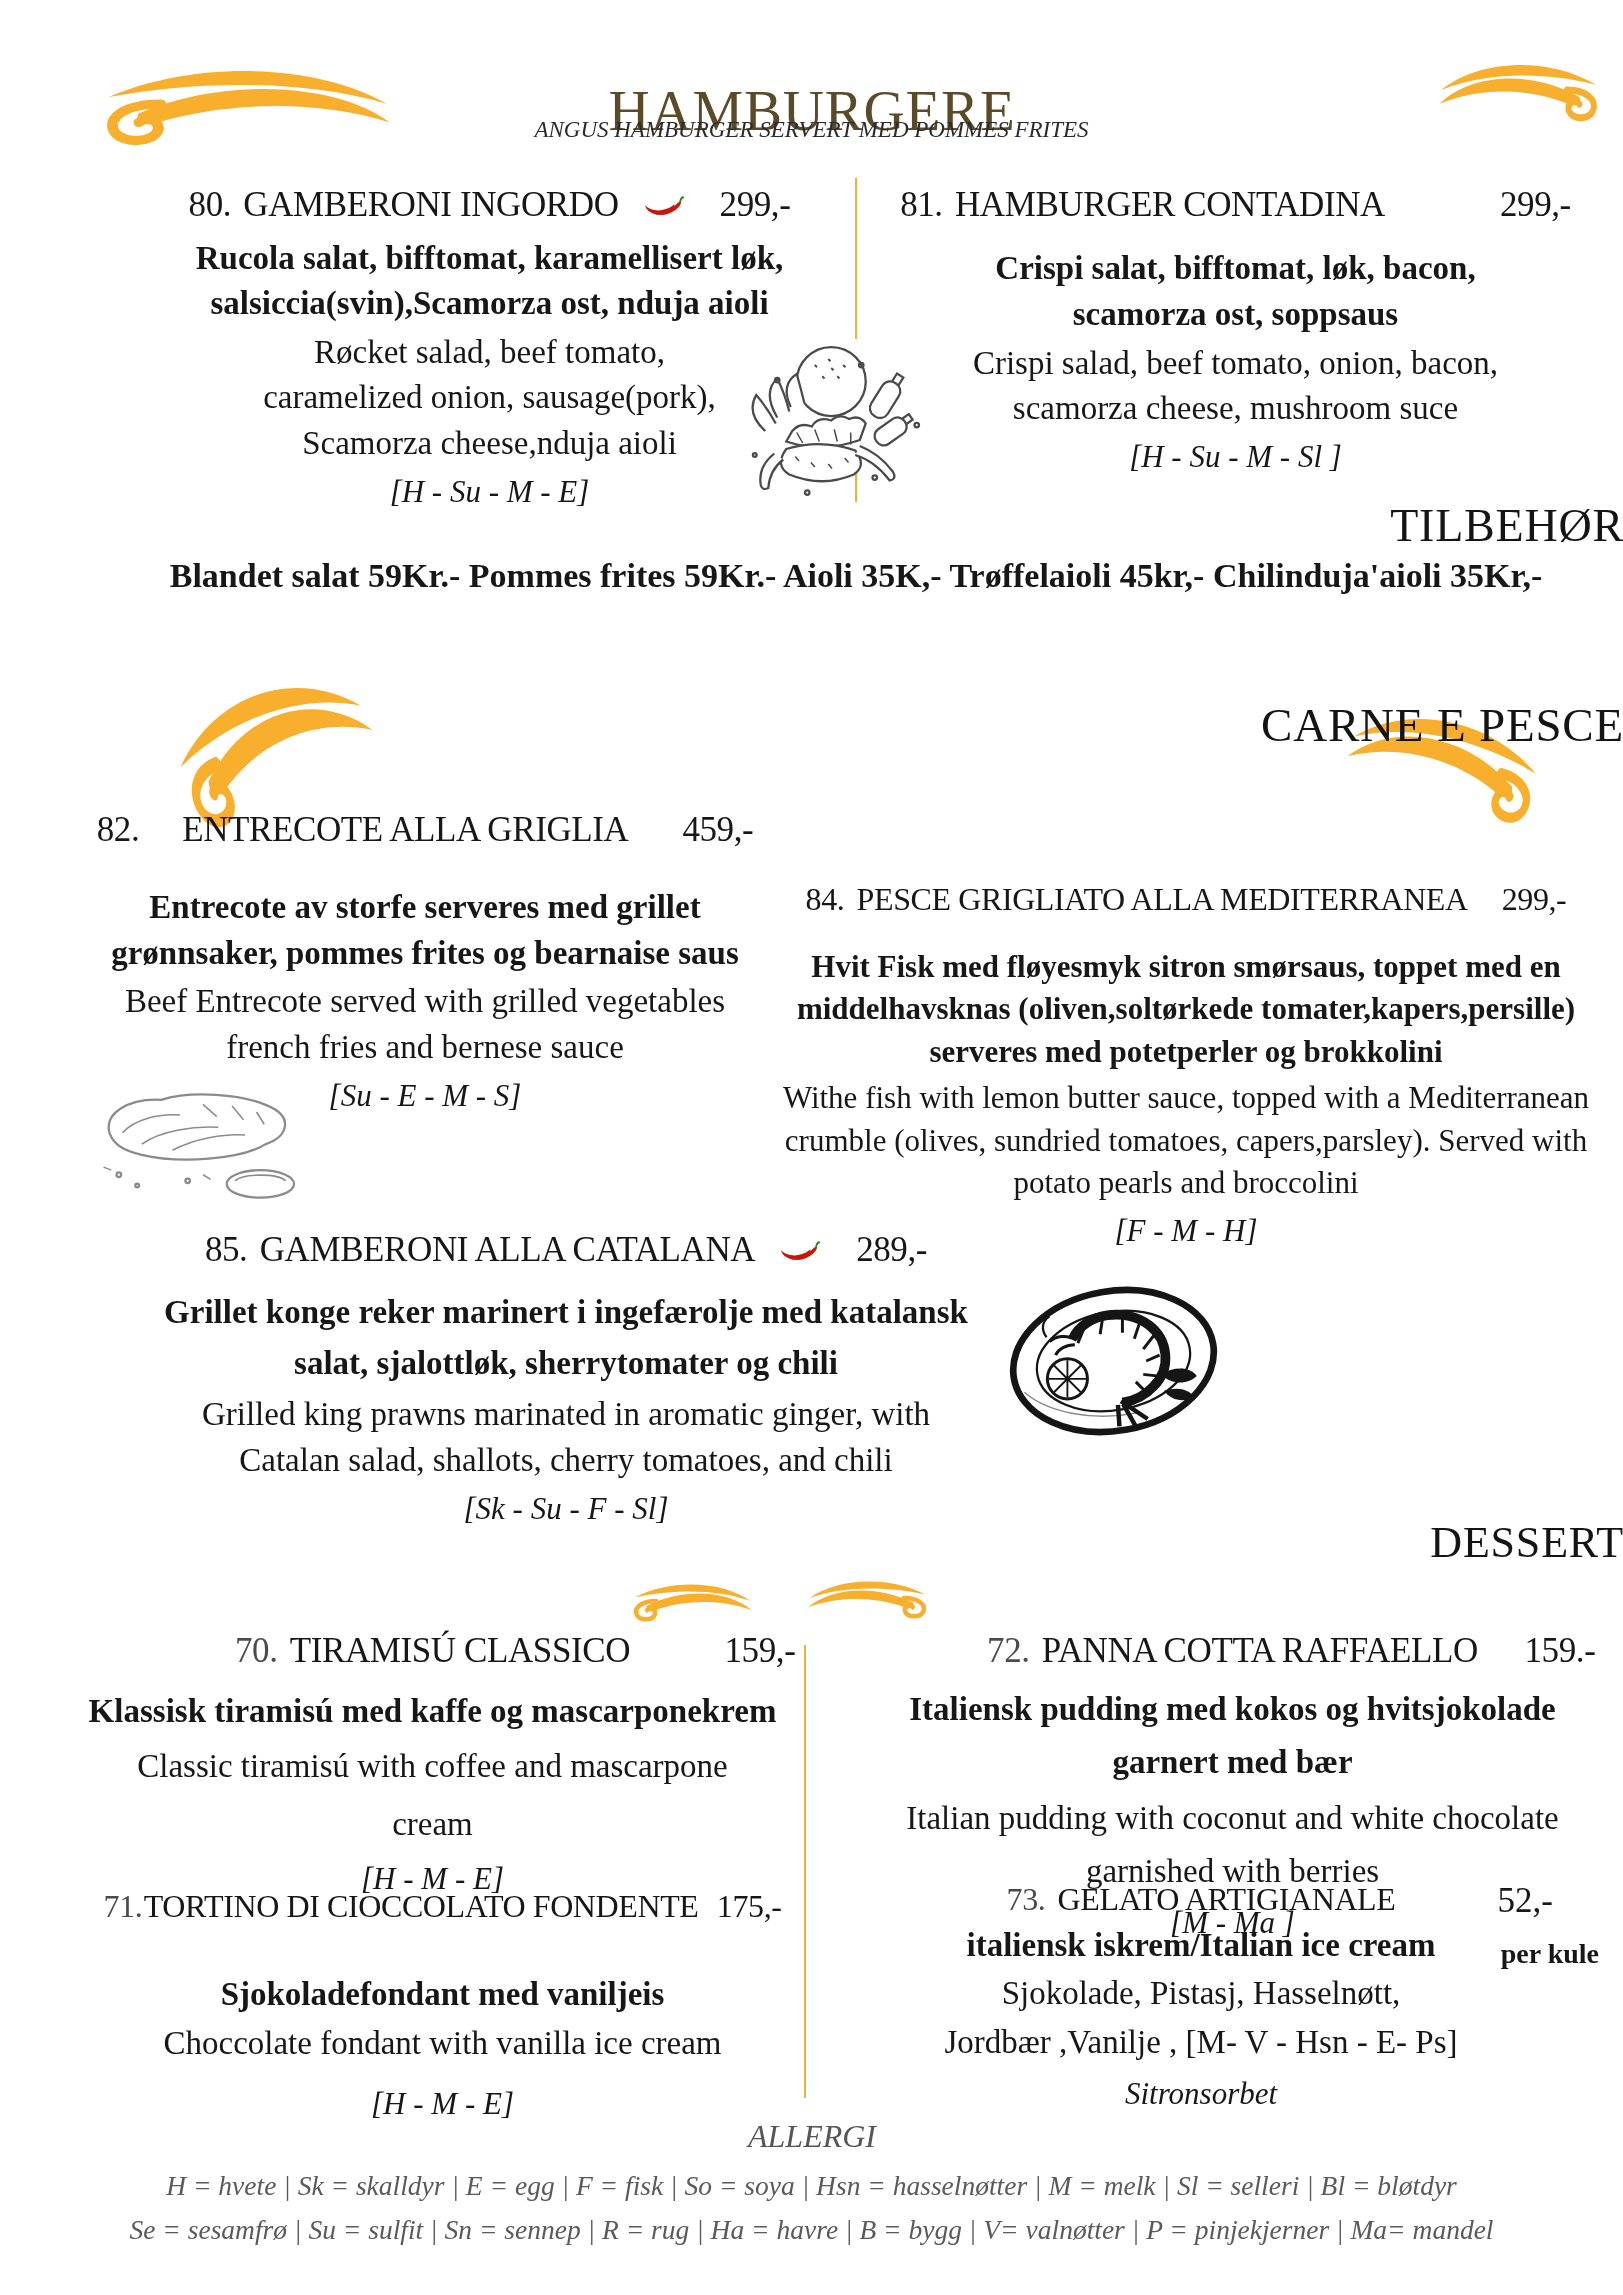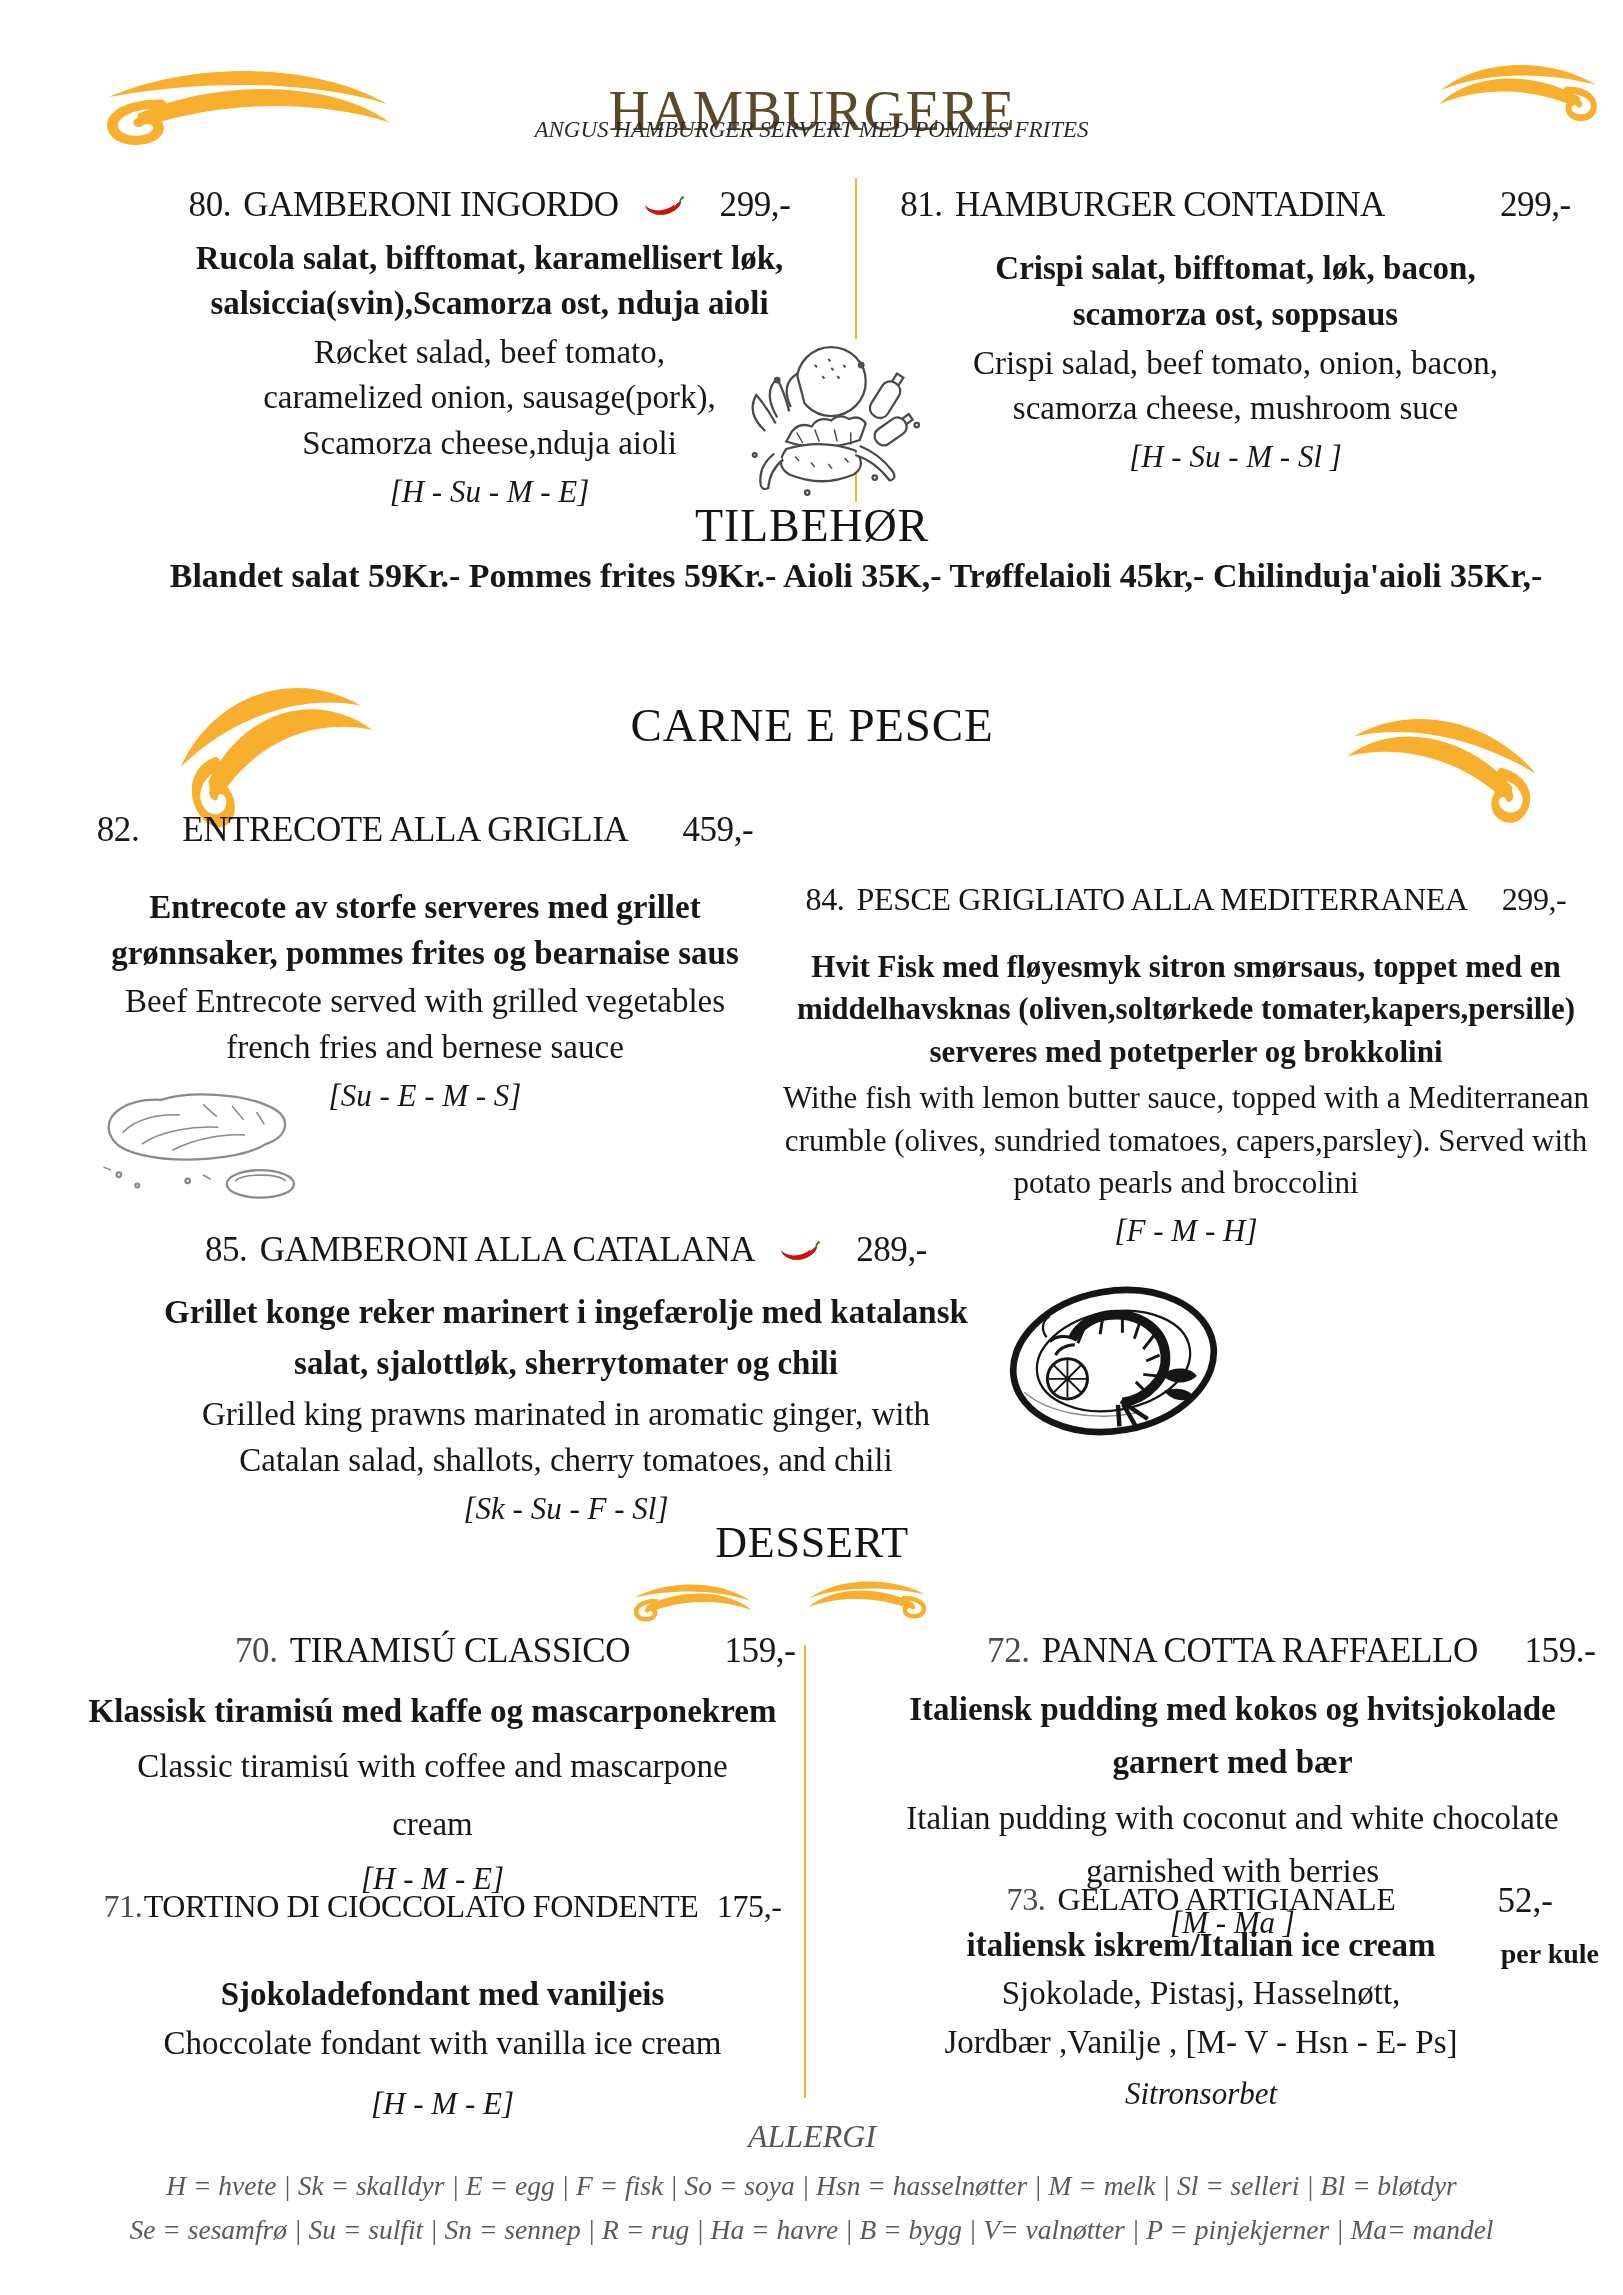--- a/index.html
+++ b/index.html
@@ -3,21 +3,21 @@
 <meta charset="utf-8">
 <style>
   html,body{margin:0;padding:0;}
   body{width:1624px;height:2295px;background:#ffffff;font-family:"Liberation Serif",serif;color:#171717;}
   .page{position:relative;width:1624px;height:2295px;overflow:hidden;background:#ffffff;}
   .abs{position:absolute;}
 
   
   .h-main{width:100%;text-align:center;font-size:57px;letter-spacing:0.8px;color:#5A4A28;margin-top:44px;}
   .h-sub{width:100%;text-align:center;font-style:italic;font-size:23px;color:#2b2b2b;line-height:1.25;}
-  .h-section{width:100%;text-align:center;font-size:46px;color:#141414;letter-spacing:0.8px;}
+  .h-section{width:100%;text-align:right;font-size:46px;color:#141414;letter-spacing:0.8px;}
 
   
   .title-row{display:flex;justify-content:center;align-items:center;white-space:nowrap;font-size:35px;letter-spacing:-0.4px;}
   .title-row .num{margin-right:12.2px;}
   .title-row .price{margin-left:34px;}
   .gap-wide .num{margin-right:43px;}
   .gap-wide .price{margin-left:54px;}
   .t-small{font-size:32px;}
   .num-gray{color:#4b4b4b;}
   .desc-no{font-weight:bold;font-size:33px;line-height:1.38;margin:10.7px auto 0;text-align:center;}

